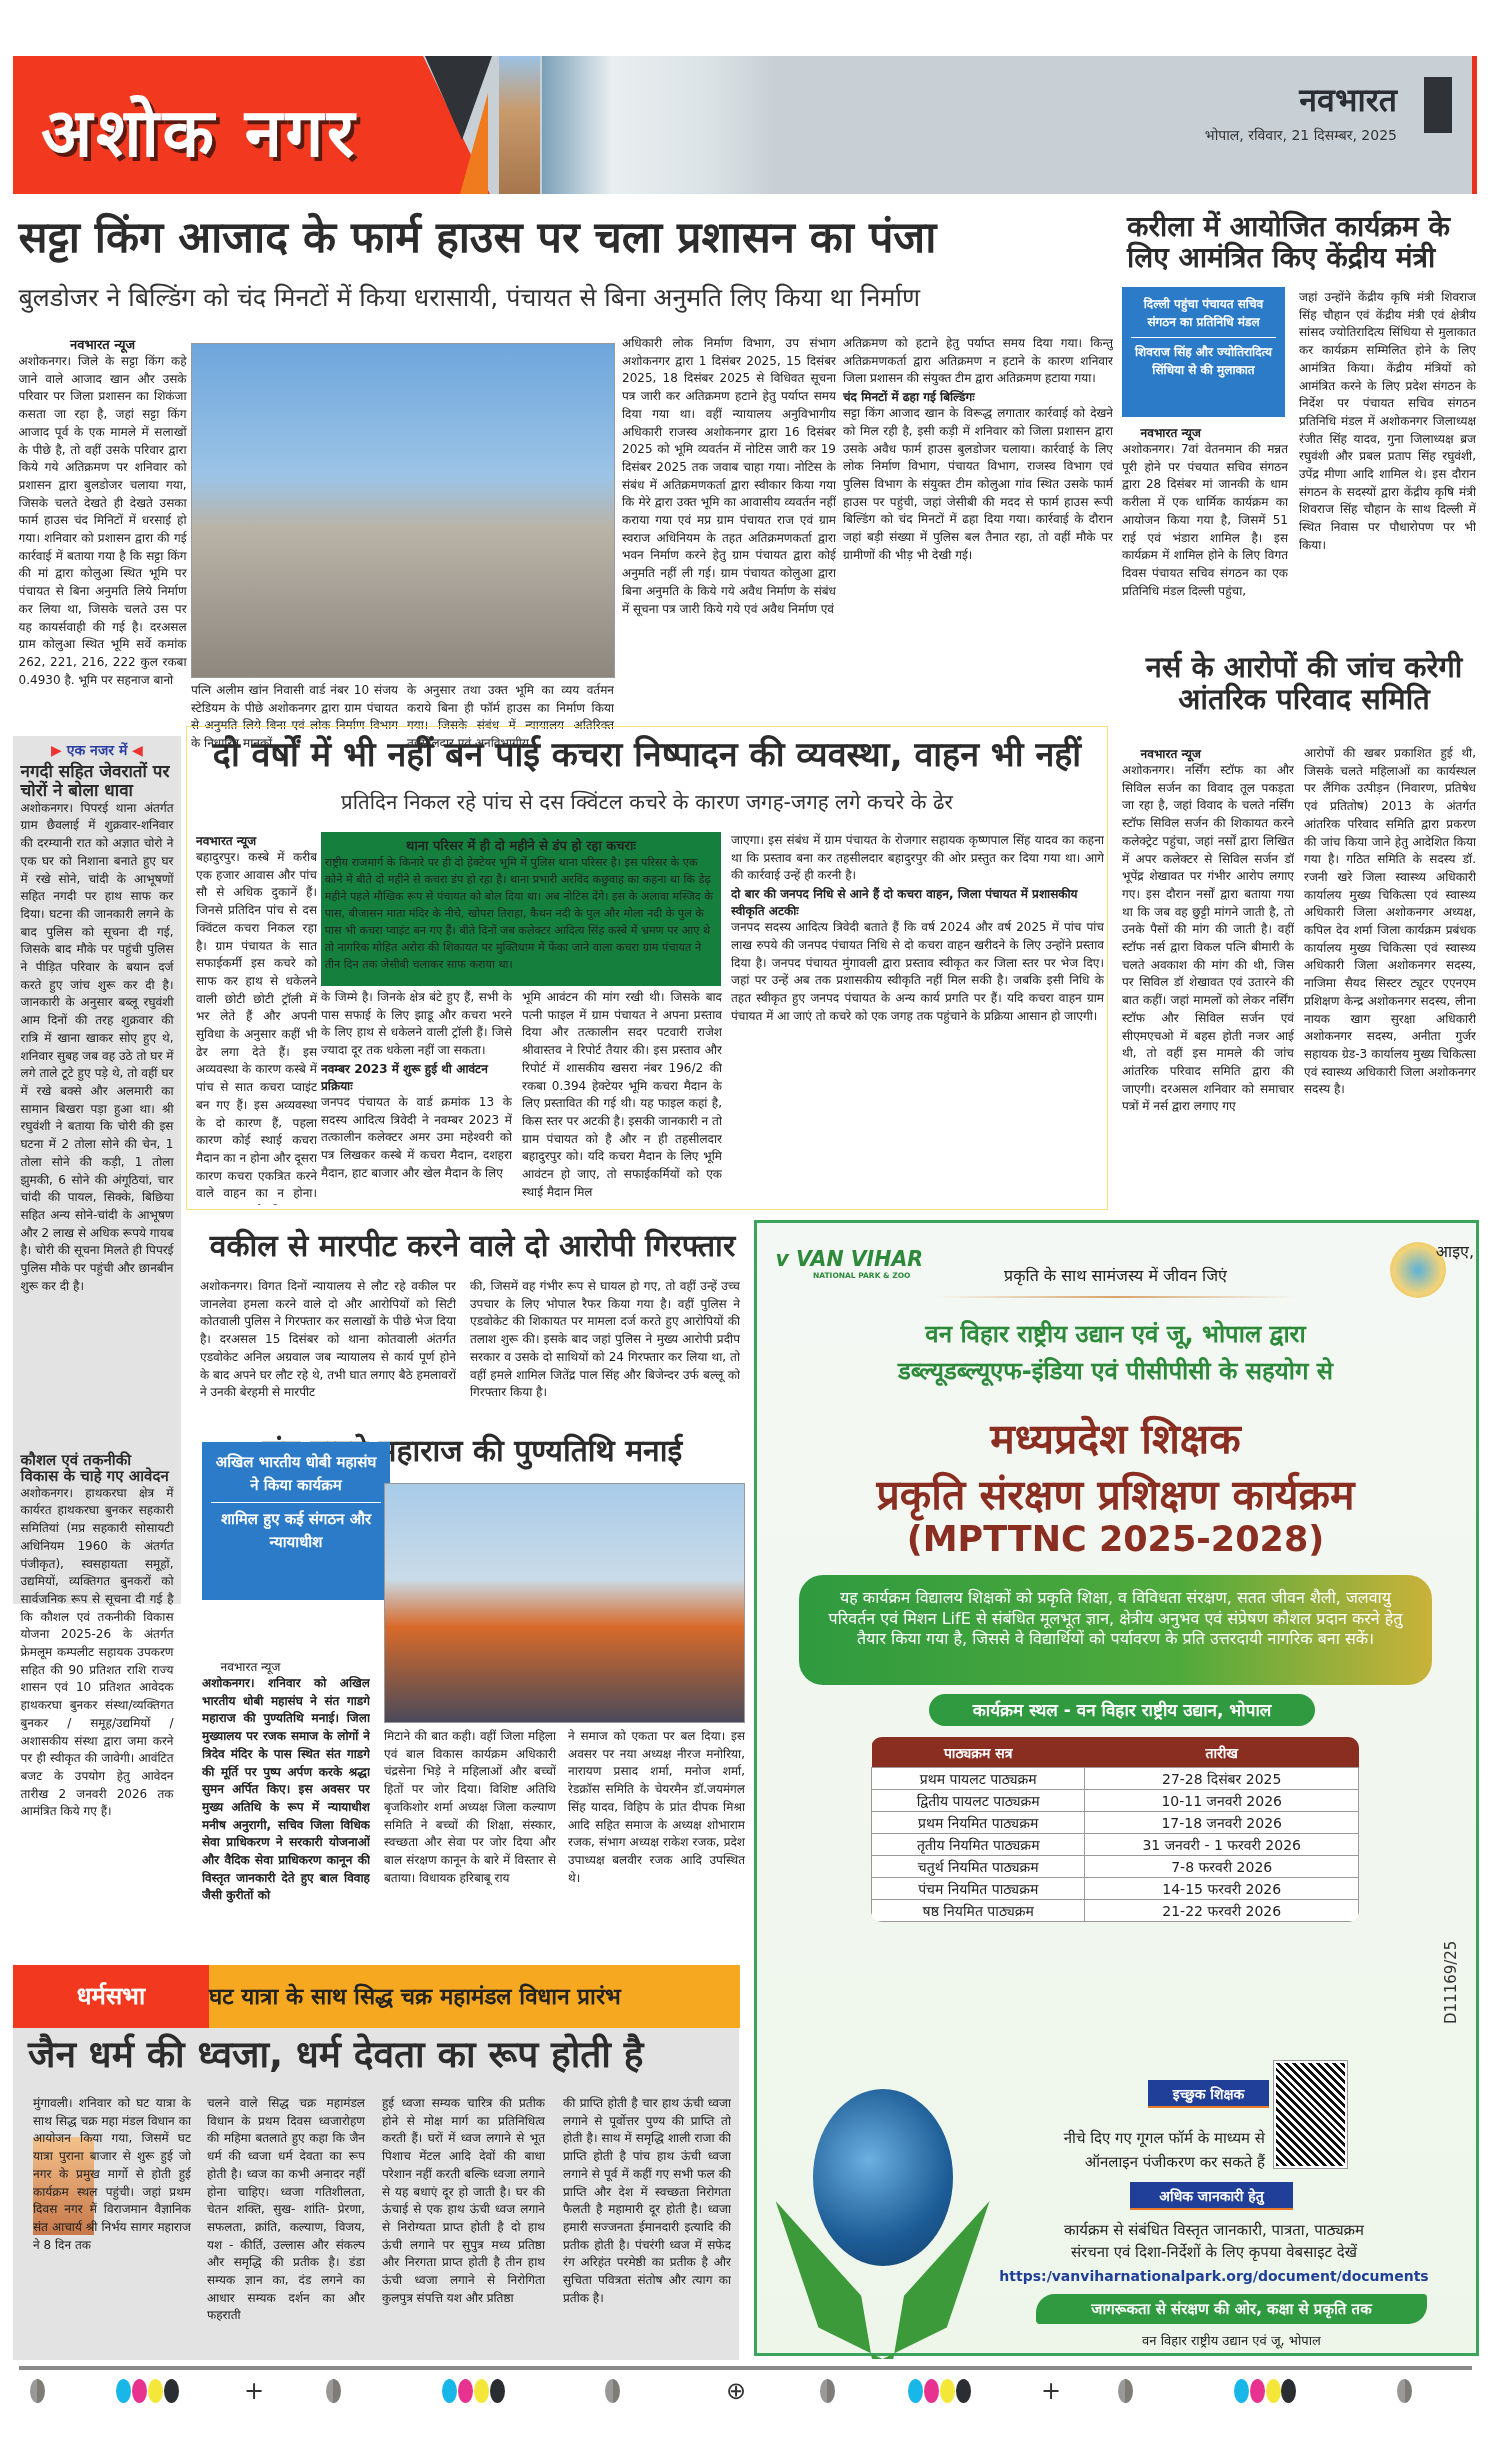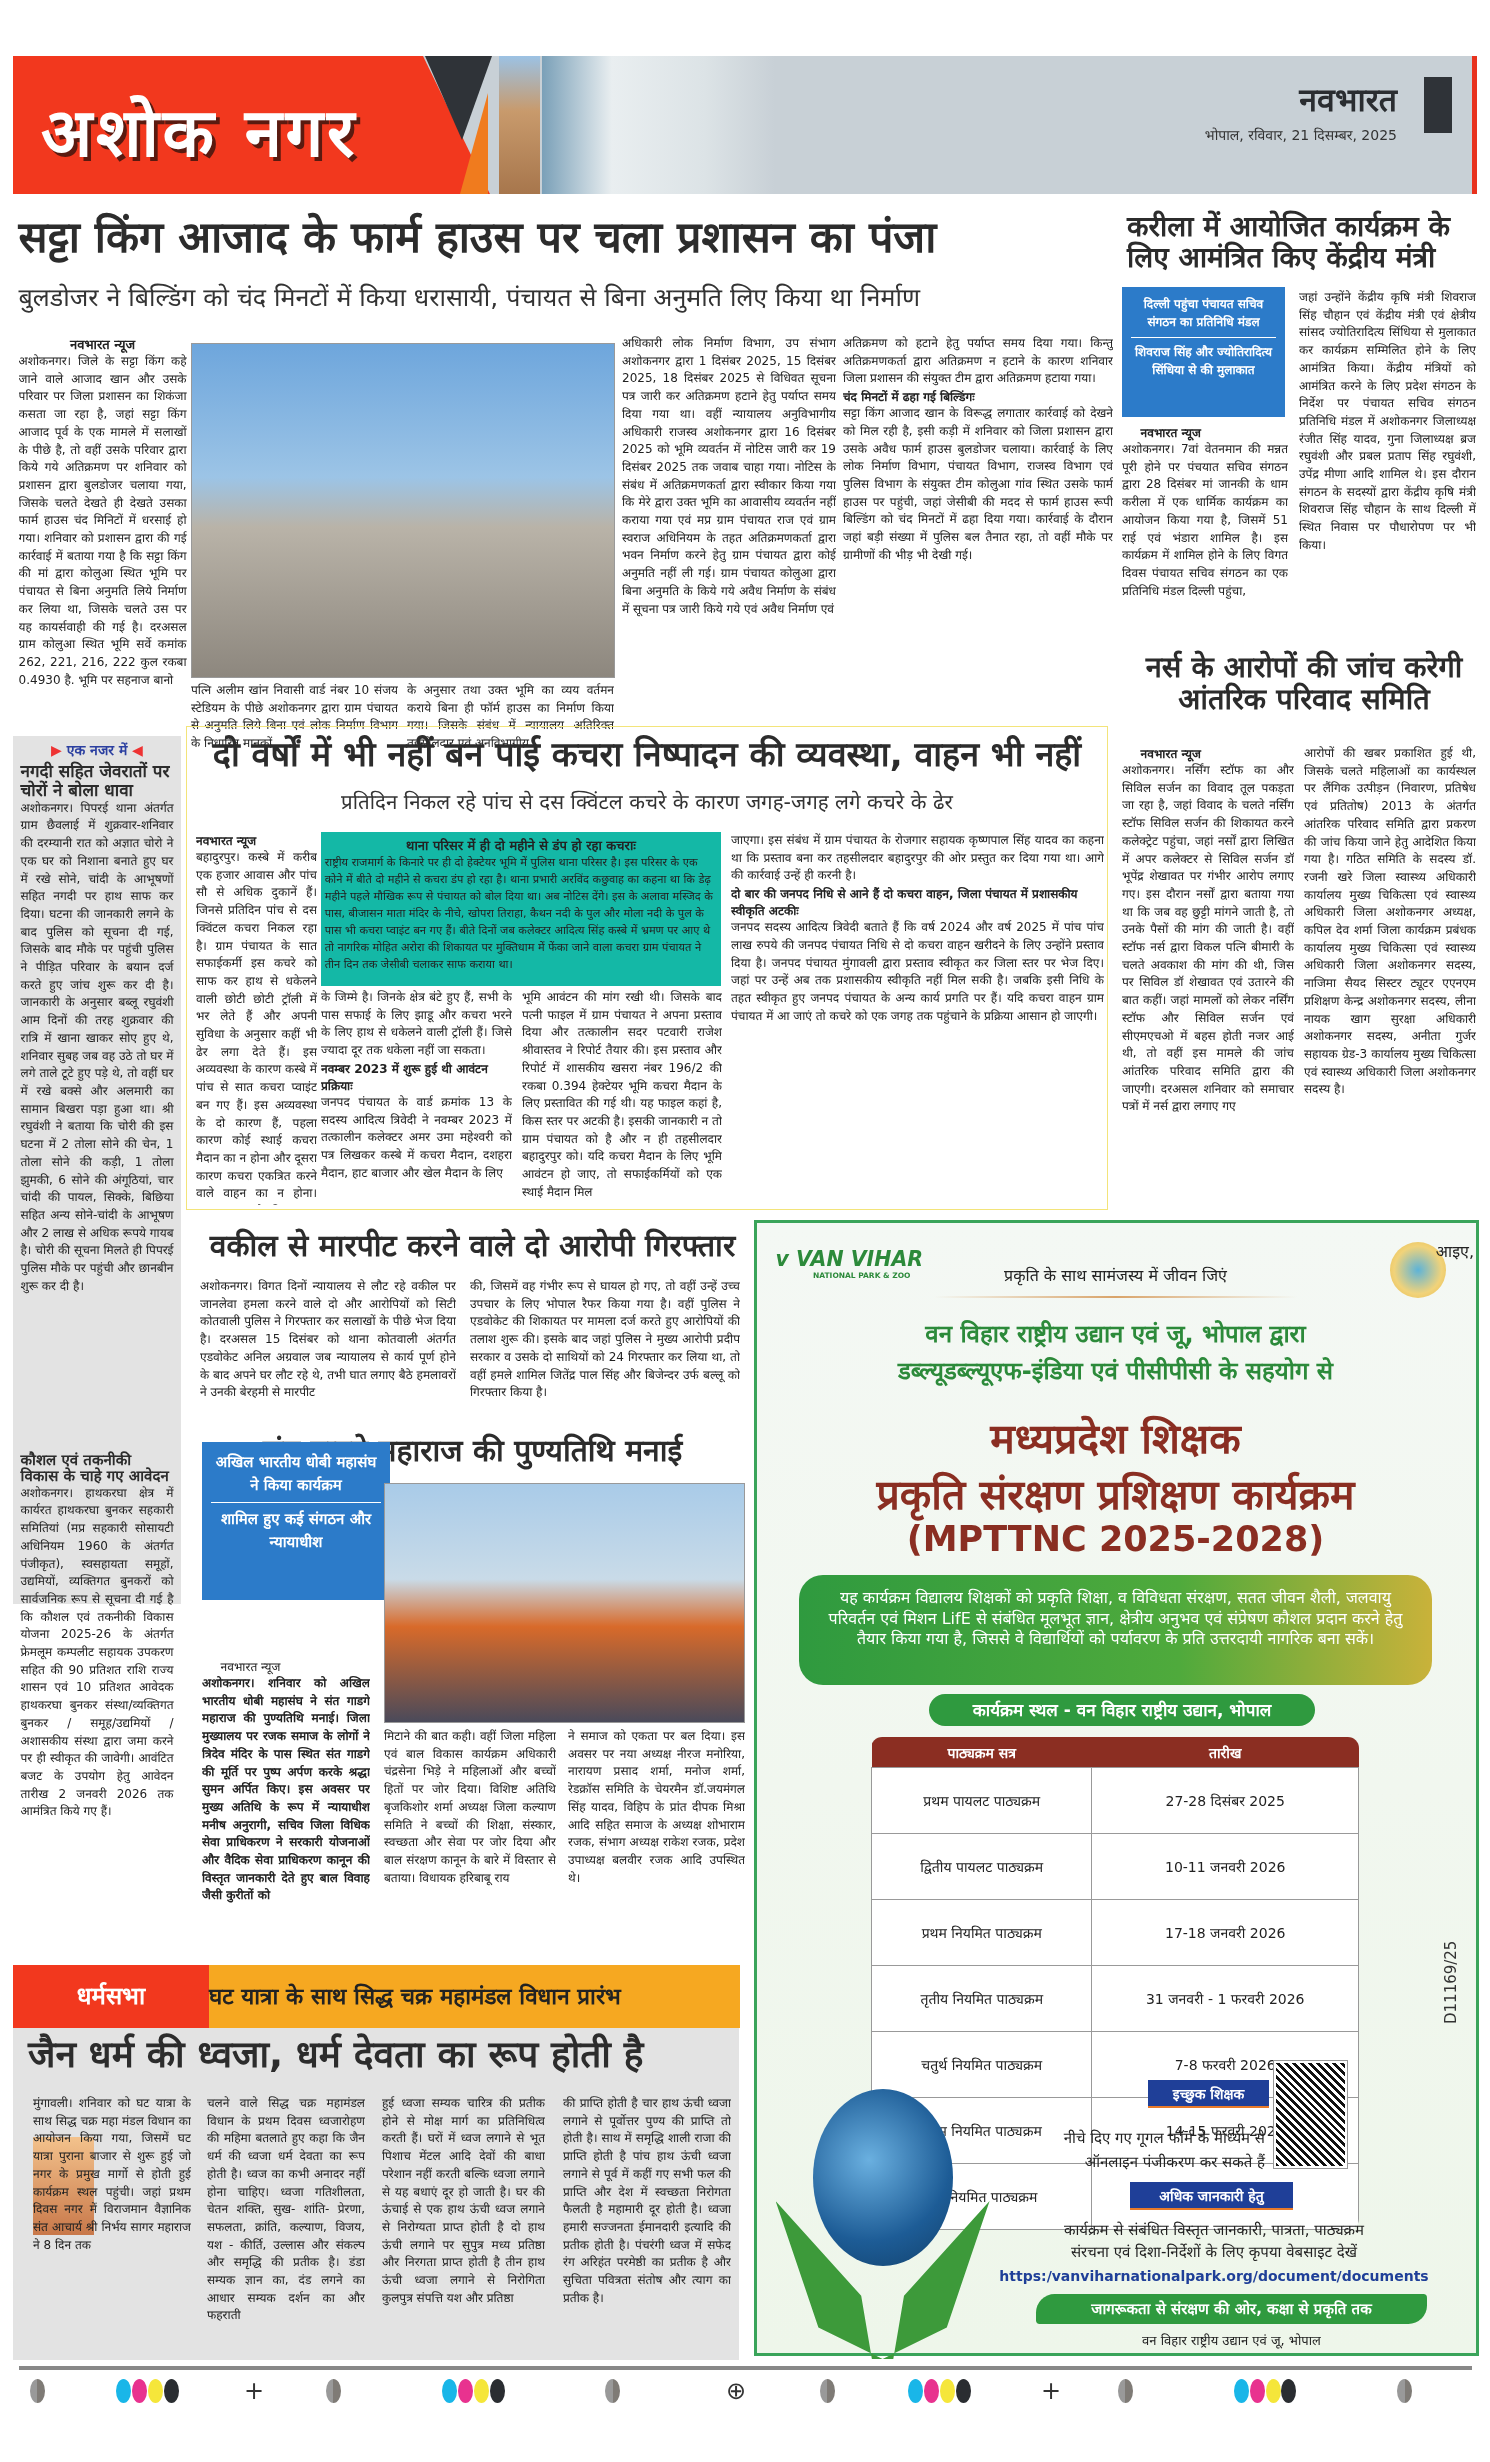--- a/index.html
+++ b/index.html
@@ -16,28 +16,28 @@
 .mh-date{right:75px;top:69px;font-size:14px;color:#333}
 .mh-block{right:20.5px;top:20.5px;width:28px;height:56px;background:#2f3338}
 .h1{font-weight:bold;color:#2c2c2c;line-height:1.1}
 .txt{font-size:12px;line-height:17.7px;color:#222;text-align:justify}
 .col{position:absolute;overflow:hidden}
 .photo{background:linear-gradient(180deg,#6ea6dc 0%,#9cc4e6 40%,#b9b3a8 55%,#8d877e 100%);border:0.9px solid #999}
 .bluebox{background:#2c7bc9;color:#fff;font-weight:bold;text-align:center;padding:9.3px;font-size:15px;line-height:22.4px}
 .bluebox hr{border:0;border-top:1.9px solid #fff;margin:5.6px 0}
 .grey{background:#e3e3e3}
 .yellowbox{border:1.9px solid #f3e47a}
-.lightblue{background:#14b8a6}
+.lightblue{background:#15803d}
 .ad{left:754px;top:1220px;width:725px;height:1136px;border:3.7px solid #3aa45a;background:linear-gradient(180deg,#f4f8f4,#eef6ea)}
 .green{color:#2c8a3a}
 .maroon{color:#8a2e22}
 .pill{background:linear-gradient(90deg,#2f9a3f,#4faa3c 60%,#c9b23a);color:#fff;border-radius:24px;text-align:center;font-weight:bold}
 table.sched{border-collapse:collapse;width:100%;font-size:14px}
 table.sched th{background:#8b2e22;color:#fff;padding:5.6px;font-weight:bold}
-table.sched td{border:0.9px solid #999;padding:23px;text-align:center;background:#fff}
+table.sched td{border:0.9px solid #999;padding:1px;text-align:center;background:#fff}
 .tag{background:#1f3f98;color:#fff;font-weight:bold;text-align:center;font-size:14px;padding:3.7px 9.3px;border-bottom:2.8px solid #e87a2a}
 .regmarks{left:18.6px;top:2366px;width:1453px;height:3.7px;background:#888}
 .mark{position:absolute;top:2379px;width:15px;height:24px;border-radius:50%}
 </style>
 </head>
 <body>
 
 <div class="abs masthead">
   <div class="abs mh-red"></div>
   <div class="abs mh-title">अशोक नगर</div>

